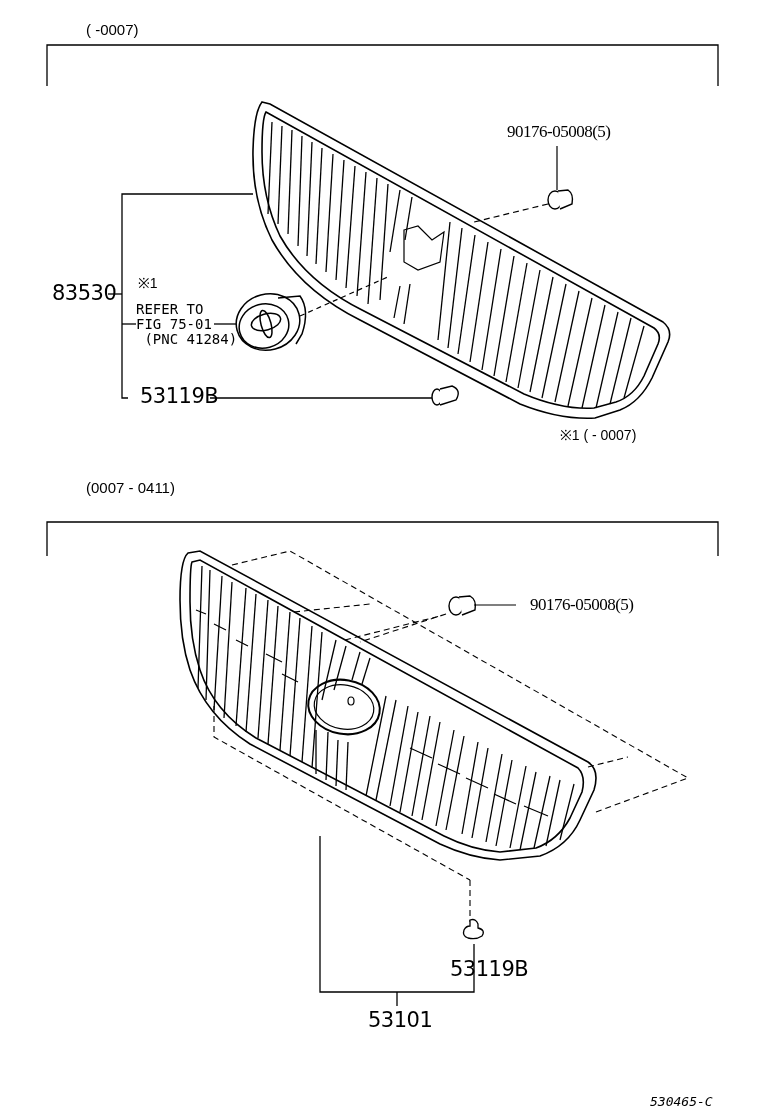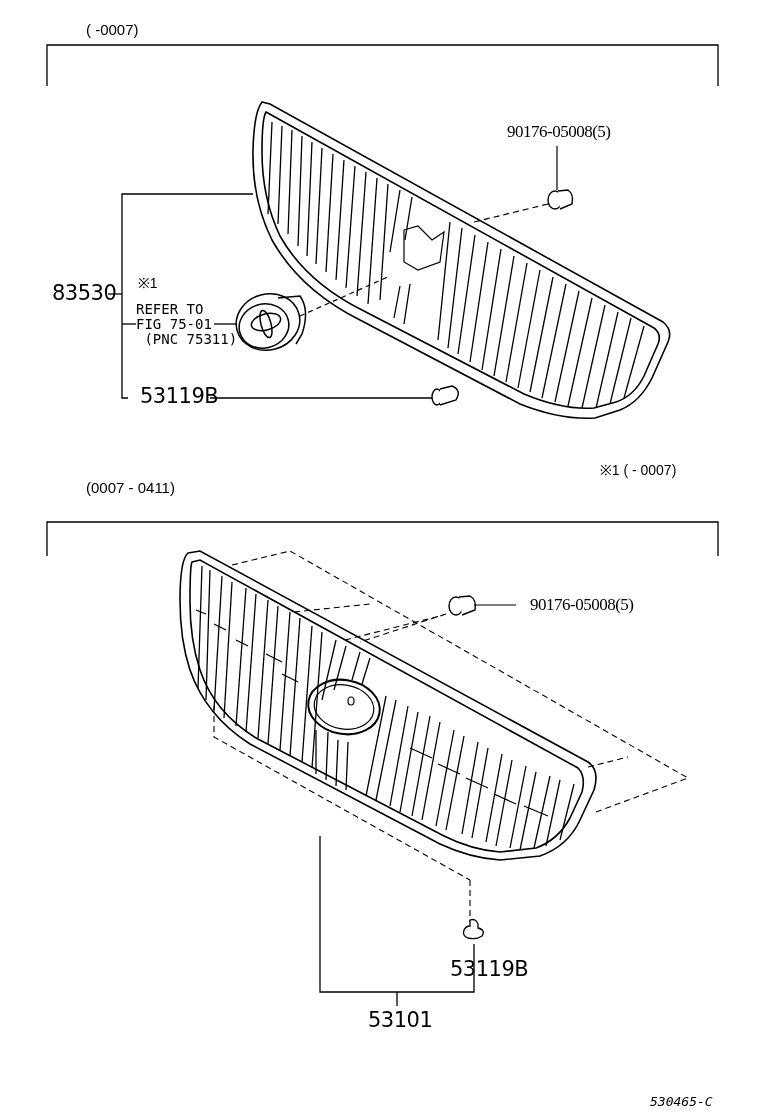--- a/index.html
+++ b/index.html
@@ -182,25 +182,25 @@
 <div class="lbl section-title" style="left:46px; top:22px;">(      -0007)</div>
 
 <div class="lbl part-mid" style="left:507px; top:123px;">90176-05008(5)</div>
 
 <div class="lbl part-big" style="left:52px; top:283px;">83530</div>
 
 <div class="lbl note-small" style="left:138px; top:276px;">※1</div>
 
 <div class="lbl note-mono" style="left:136px; top:302px;">REFER TO
 FIG 75-01
- (PNC 75311)</div>
+ (PNC 41284)</div>
 
 <div class="lbl part-big" style="left:140px; top:386px;">53119B</div>
 
-<div class="lbl note-small" style="left:560px; top:463px;margin-left:40px;">※1 (     - 0007)</div>
+<div class="lbl note-small" style="left:560px; top:428px;">※1 (     - 0007)</div>
 
 <div class="lbl section-title" style="left:46px; top:480px;">(0007 - 0411)</div>
 
 <div class="lbl part-mid" style="left:530px; top:596px;">90176-05008(5)</div>
 
 <div class="lbl part-big" style="left:450px; top:959px;">53119B</div>
 
 <div class="lbl part-big" style="left:368px; top:1010px;">53101</div>
 
 <div class="lbl code" style="left:650px; top:1095px;">530465-C</div>

